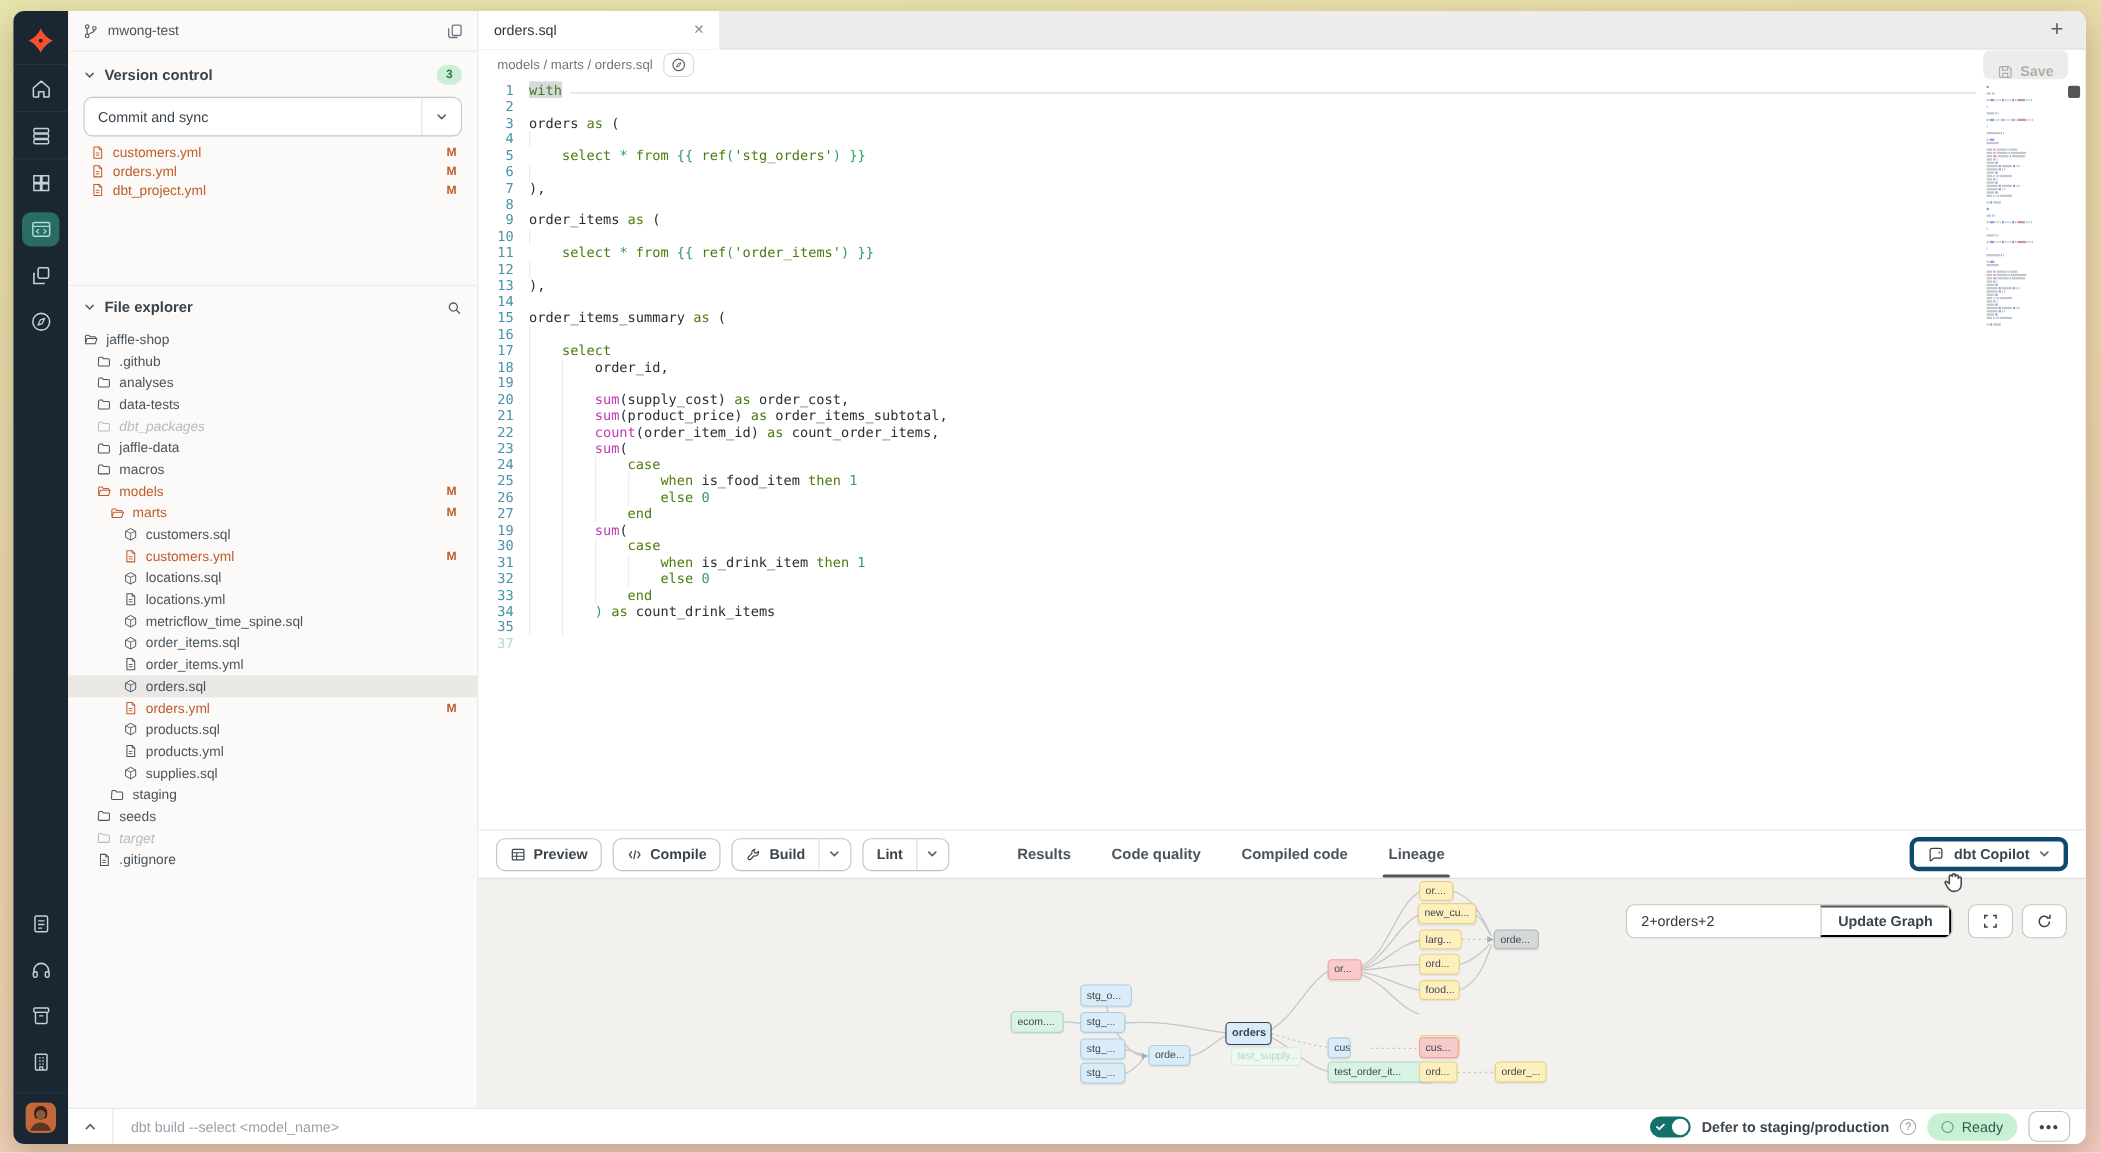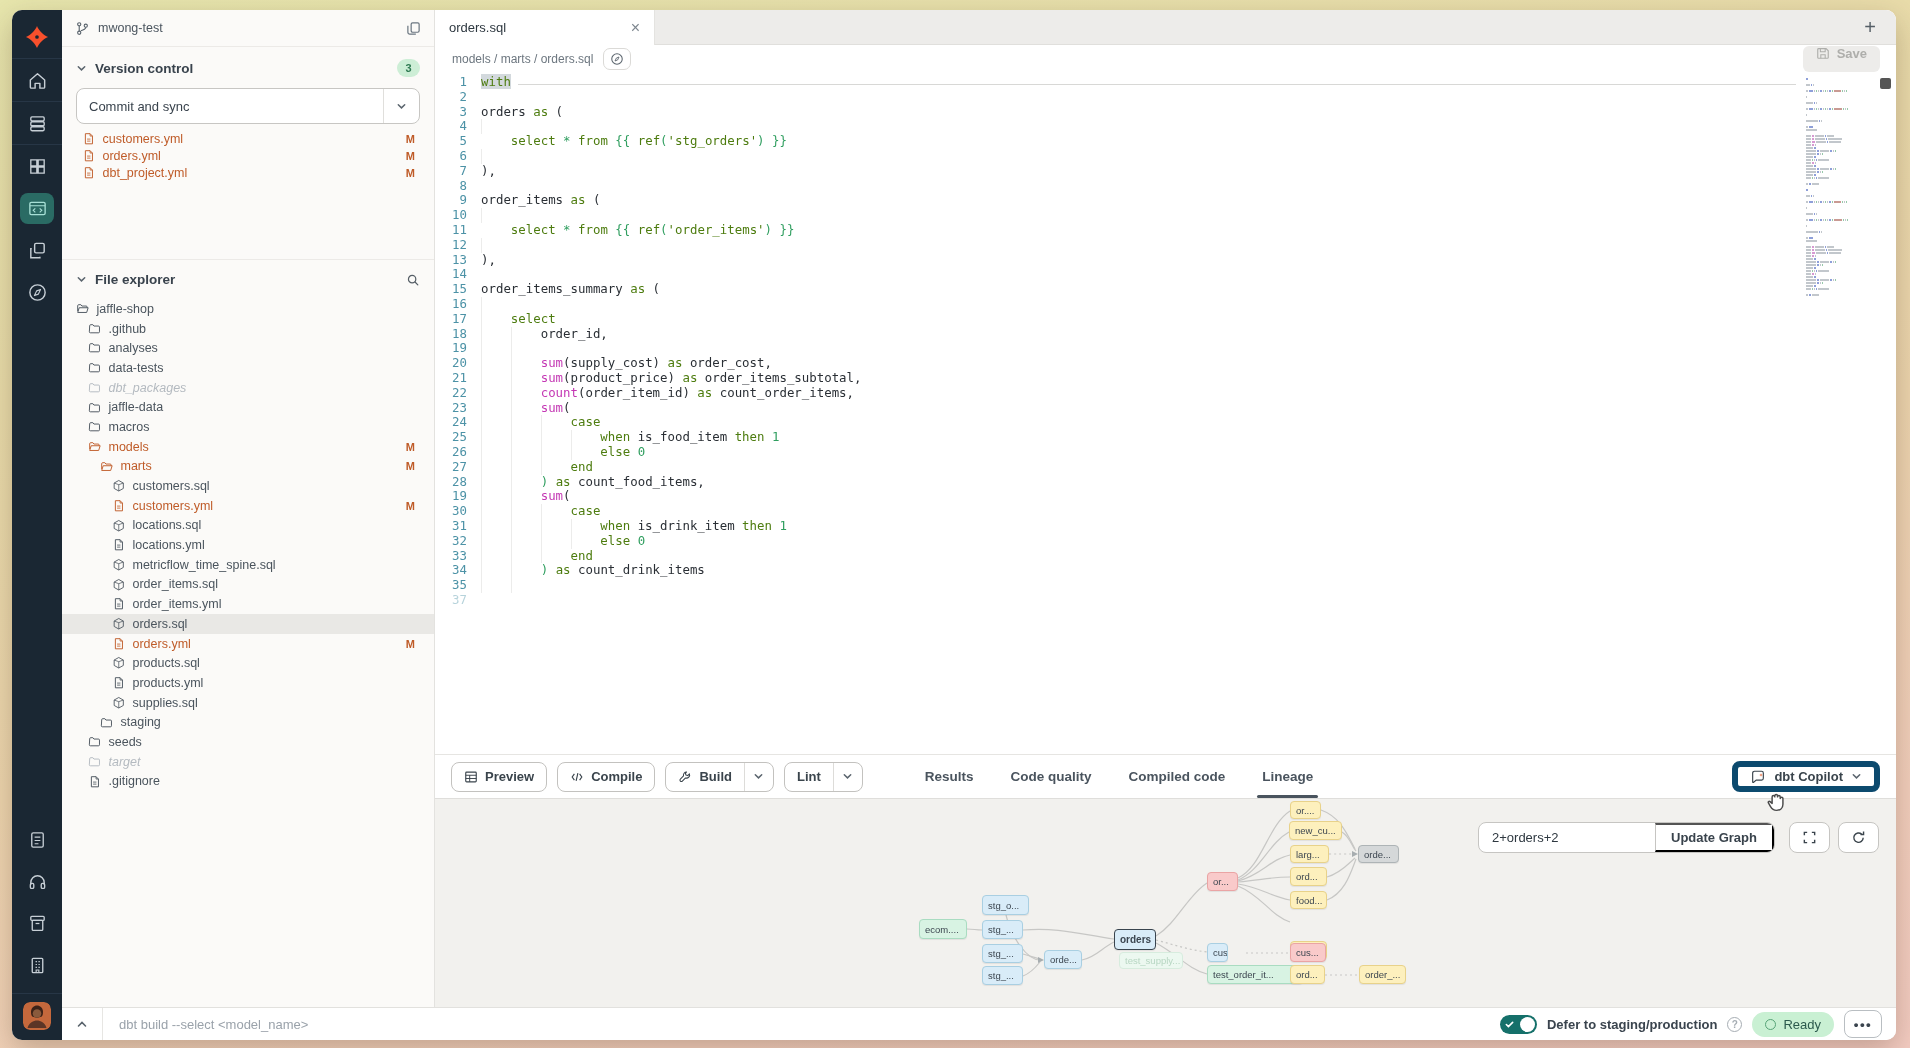--- a/index.html
+++ b/index.html
@@ -63,21 +63,21 @@
     border-right:1px solid #e4e3e0;margin-bottom:-1px;cursor:pointer}
   .tab .t{flex:1}
   .tab .x{color:#7d868e;font-size:16px;line-height:1;cursor:pointer}
   .newtab{margin:auto 12px auto auto;width:28px;height:28px;border:none;background:transparent;font-size:20px;color:#555e66;
     display:flex;align-items:center;justify-content:center;cursor:pointer}
   .crumbrow{height:28px;flex:none;display:flex;align-items:center;gap:10px;padding:0 16px 0 17px}
   .crumb{font-size:12px;color:#6c767f}
   .lin-btn{width:28px;height:22px;border:1px solid #dbdad7;border-radius:7px;background:#fff;display:flex;align-items:center;justify-content:center;color:#5a646d;cursor:pointer}
   .lin-btn svg{width:14px;height:14px}
   .save{margin-left:auto;height:26px;padding:0 13px;border:none;border-radius:6px;background:#edecea;color:#aeaeab;
-    font-size:13px;font-weight:700;display:flex;align-items:flex-start;gap:7px}
+    font-size:13px;font-weight:700;display:flex;align-items:flex-end;gap:7px}
   .save svg{width:14px;height:14px}
 
   .code{flex:1;position:relative;min-height:0;font-family:"DejaVu Sans Mono","Liberation Mono",monospace;overflow:hidden}
   .lines{position:absolute;left:0;top:2px;right:96px}
   .cline{display:flex;height:14.8px;font-size:12.4px;line-height:14.8px}
   .cline.faded{opacity:.4}
   .lnum{flex:none;width:46px;text-align:right;padding-right:14px;color:#4c92a6}
   .lbody{position:relative;white-space:pre;color:#2a2f35}
   .lbody span{white-space:pre}
   .tk-k,.tk-ks{color:#4d7c0f}
@@ -98,21 +98,21 @@
   .tb-left{display:flex;align-items:center;gap:10px}
   .tbtn{height:30px;border:1px solid #c3c2bf;border-radius:8px;background:#fff;display:flex;align-items:stretch;
     font-size:13px;font-weight:700;color:#3a444c;cursor:pointer;overflow:hidden}
   .tbtn .seg{padding:0 12px;display:flex;align-items:center;gap:7px}
   .tbtn .seg svg{width:14px;height:14px}
   .tbtn .ddseg{border-left:1px solid #dddcd9;width:29px;justify-content:center;padding:0;display:flex;align-items:center;color:#5a646d}
   .tbtn .ddseg svg{width:11px;height:11px}
   .rtabs{display:flex;margin-left:62px;gap:37px;align-items:stretch}
   .ttab{display:flex;align-items:center;font-size:13.5px;font-weight:700;color:#4a545e;position:relative;cursor:pointer}
   .ttab.active::after{content:"";position:absolute;left:-5px;right:-5px;bottom:0;height:3px;background:#4a545e;border-radius:2px}
-  .copilot{margin:auto 0 auto auto;height:31px;border:6px solid #0c4a6e;border-radius:8px;background:#fff;display:flex;
+  .copilot{margin:auto 0 auto auto;height:31px;border:4px solid #0c4a6e;border-radius:8px;background:#fff;display:flex;
     align-items:center;gap:8px;padding:0 12px;font-size:13px;font-weight:700;color:#3a444c;cursor:pointer}
   .copilot svg.ic{width:16px;height:16px}
   .copilot svg.ch{width:11px;height:11px;color:#5a646d}
 
   
   .lineagepanel{height:209px;flex:none;position:relative;background:#f2f1ee;border-top:1px solid #dfdedb;overflow:hidden}
   .edges{position:absolute;left:0;top:0}
   .lnode{position:absolute;border-radius:4px;border:1px solid;display:flex;align-items:center;padding:0 5px;
     font-size:9.5px;color:#3c4650;white-space:nowrap;overflow:hidden;background:#fff;box-shadow:0 1px 1px rgba(0,0,0,.07);cursor:pointer}
   .lnode.blue{background:#d9ecf8;border-color:#a9cfe2}
@@ -692,24 +692,20 @@
                   <span class="lnum">25</span>
                   <span class="lbody"><i class="guide" style="left: 0ch;"></i><i class="guide" style="left: 4ch;"></i><i class="guide" style="left: 8ch;"></i><i class="guide" style="left: 12ch;"></i><span class="tk-p">                </span><span class="tk-k">when</span><span class="tk-p"> is_food_item </span><span class="tk-k">then</span><span class="tk-p"> </span><span class="tk-g">1</span></span>
                 </div>
                 <div class="cline">
                   <span class="lnum">26</span>
                   <span class="lbody"><i class="guide" style="left: 0ch;"></i><i class="guide" style="left: 4ch;"></i><i class="guide" style="left: 8ch;"></i><i class="guide" style="left: 12ch;"></i><span class="tk-p">                </span><span class="tk-k">else</span><span class="tk-p"> </span><span class="tk-g">0</span></span>
                 </div>
                 <div class="cline">
                   <span class="lnum">27</span>
                   <span class="lbody"><i class="guide" style="left: 0ch;"></i><i class="guide" style="left: 4ch;"></i><i class="guide" style="left: 8ch;"></i><span class="tk-p">            </span><span class="tk-k">end</span></span>
-                </div>
-                <div class="cline">
-                  <span class="lnum">28</span>
-                  <span class="lbody"><i class="guide" style="left: 0ch;"></i><i class="guide" style="left: 4ch;"></i><span class="tk-p">        </span><span class="tk-g">)</span><span class="tk-p"> </span><span class="tk-k">as</span><span class="tk-p"> count_food_items,</span></span>
                 </div>
                 <div class="cline">
                   <span class="lnum">19</span>
                   <span class="lbody"><i class="guide" style="left: 0ch;"></i><i class="guide" style="left: 4ch;"></i><span class="tk-p">        </span><span class="tk-f">sum</span><span class="tk-p">(</span></span>
                 </div>
                 <div class="cline">
                   <span class="lnum">30</span>
                   <span class="lbody"><i class="guide" style="left: 0ch;"></i><i class="guide" style="left: 4ch;"></i><i class="guide" style="left: 8ch;"></i><span class="tk-p">            </span><span class="tk-k">case</span></span>
                 </div>
                 <div class="cline">

